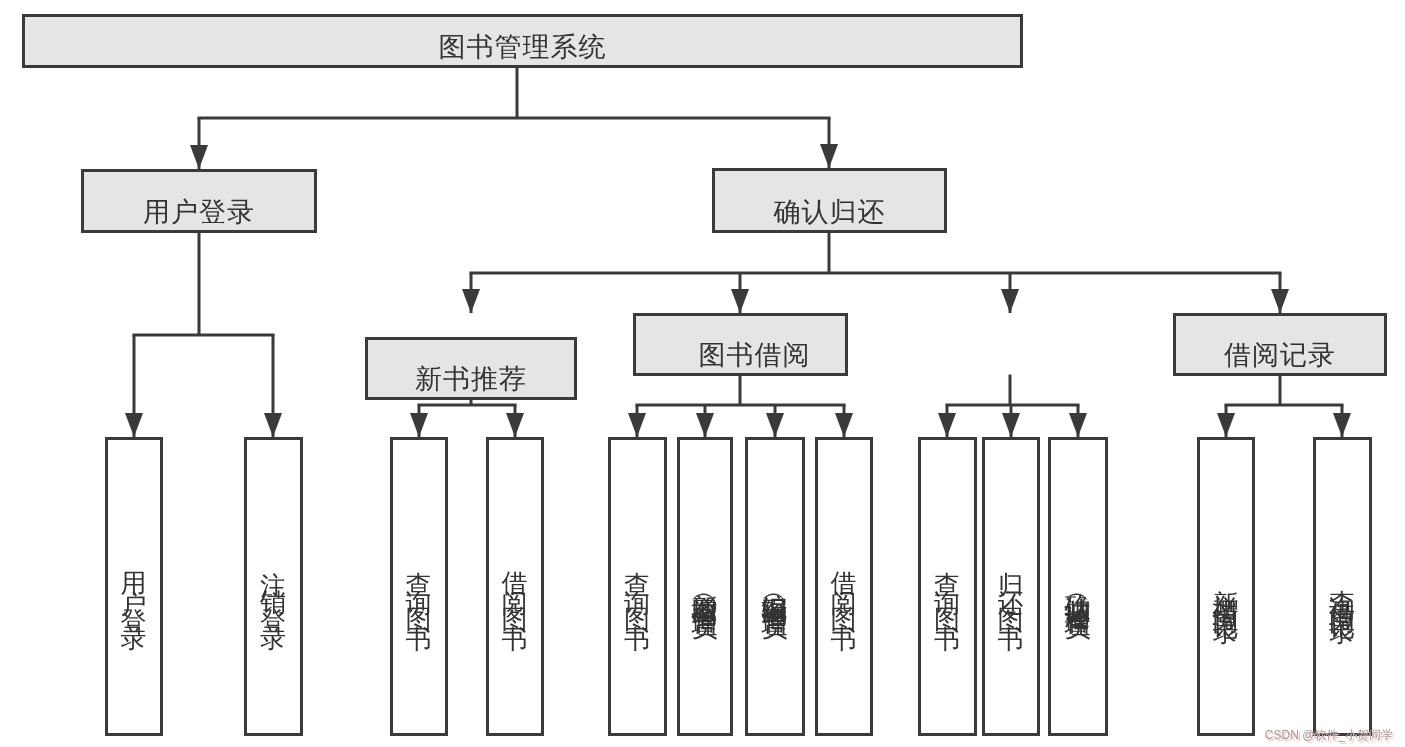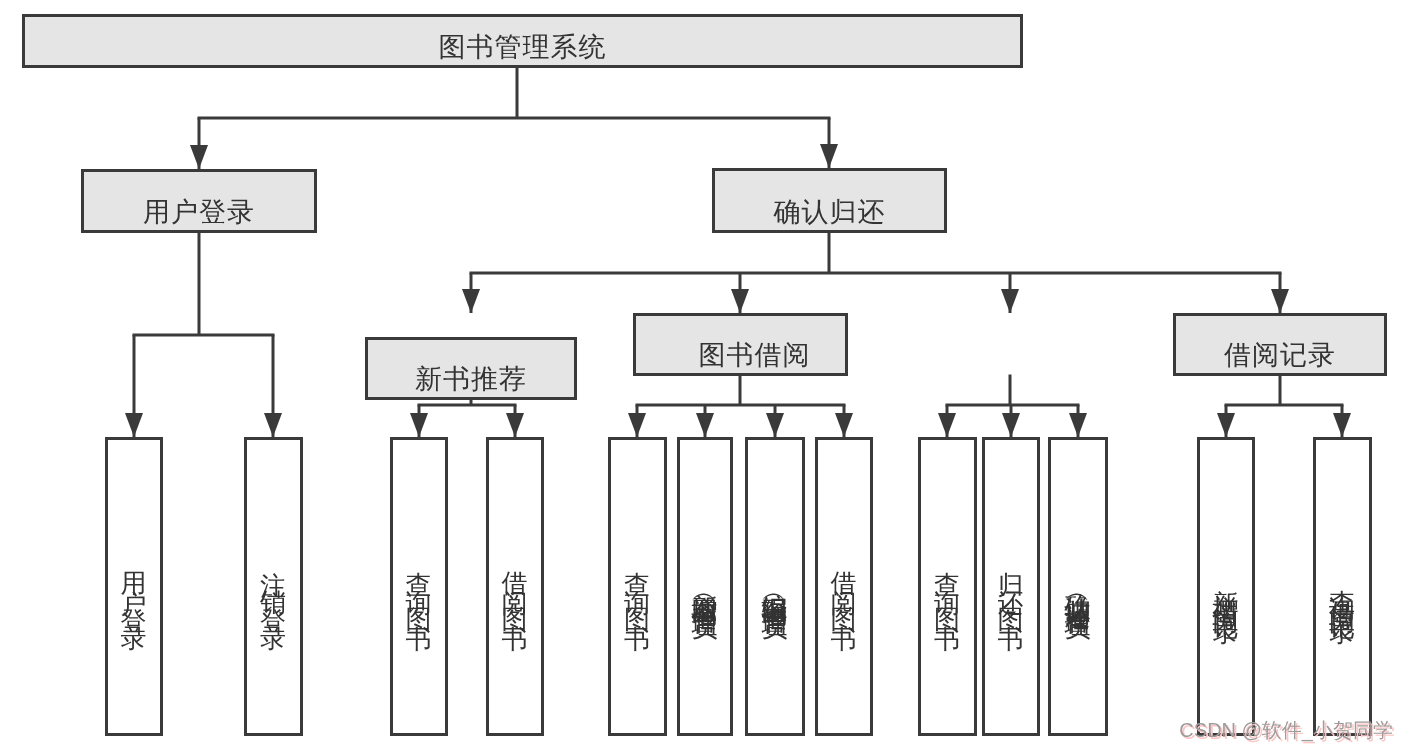--- a/index.html
+++ b/index.html
@@ -45,21 +45,21 @@
     line-height: 1;
     white-space: nowrap;
   }
   .ls4 { letter-spacing: 18px; }
   .ls6 { letter-spacing: 6px; }
   .ls9 { letter-spacing: 3px; }
   .watermark {
     position: absolute;
     right: 12px;
     bottom: 3px;
-    font-size: 20px;
+    font-size: 12px;
     color: #9c9c9c;
     text-shadow: 2px 2px 0 #ffc4c4;
     white-space: nowrap;
   }
 </style>
 </head>
 <body>
 
 <div class="canvas">
 

